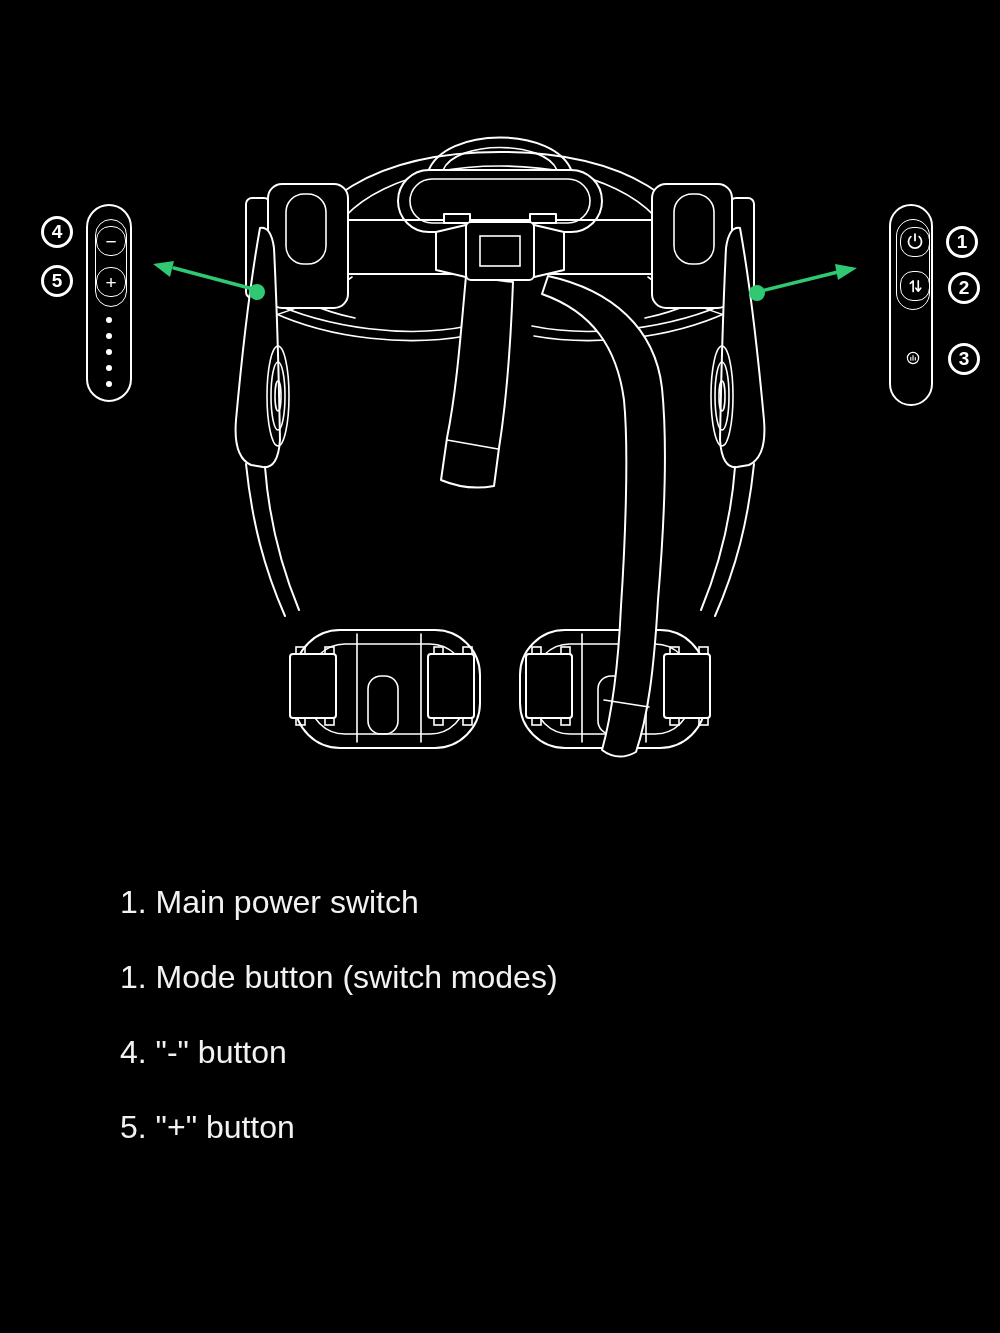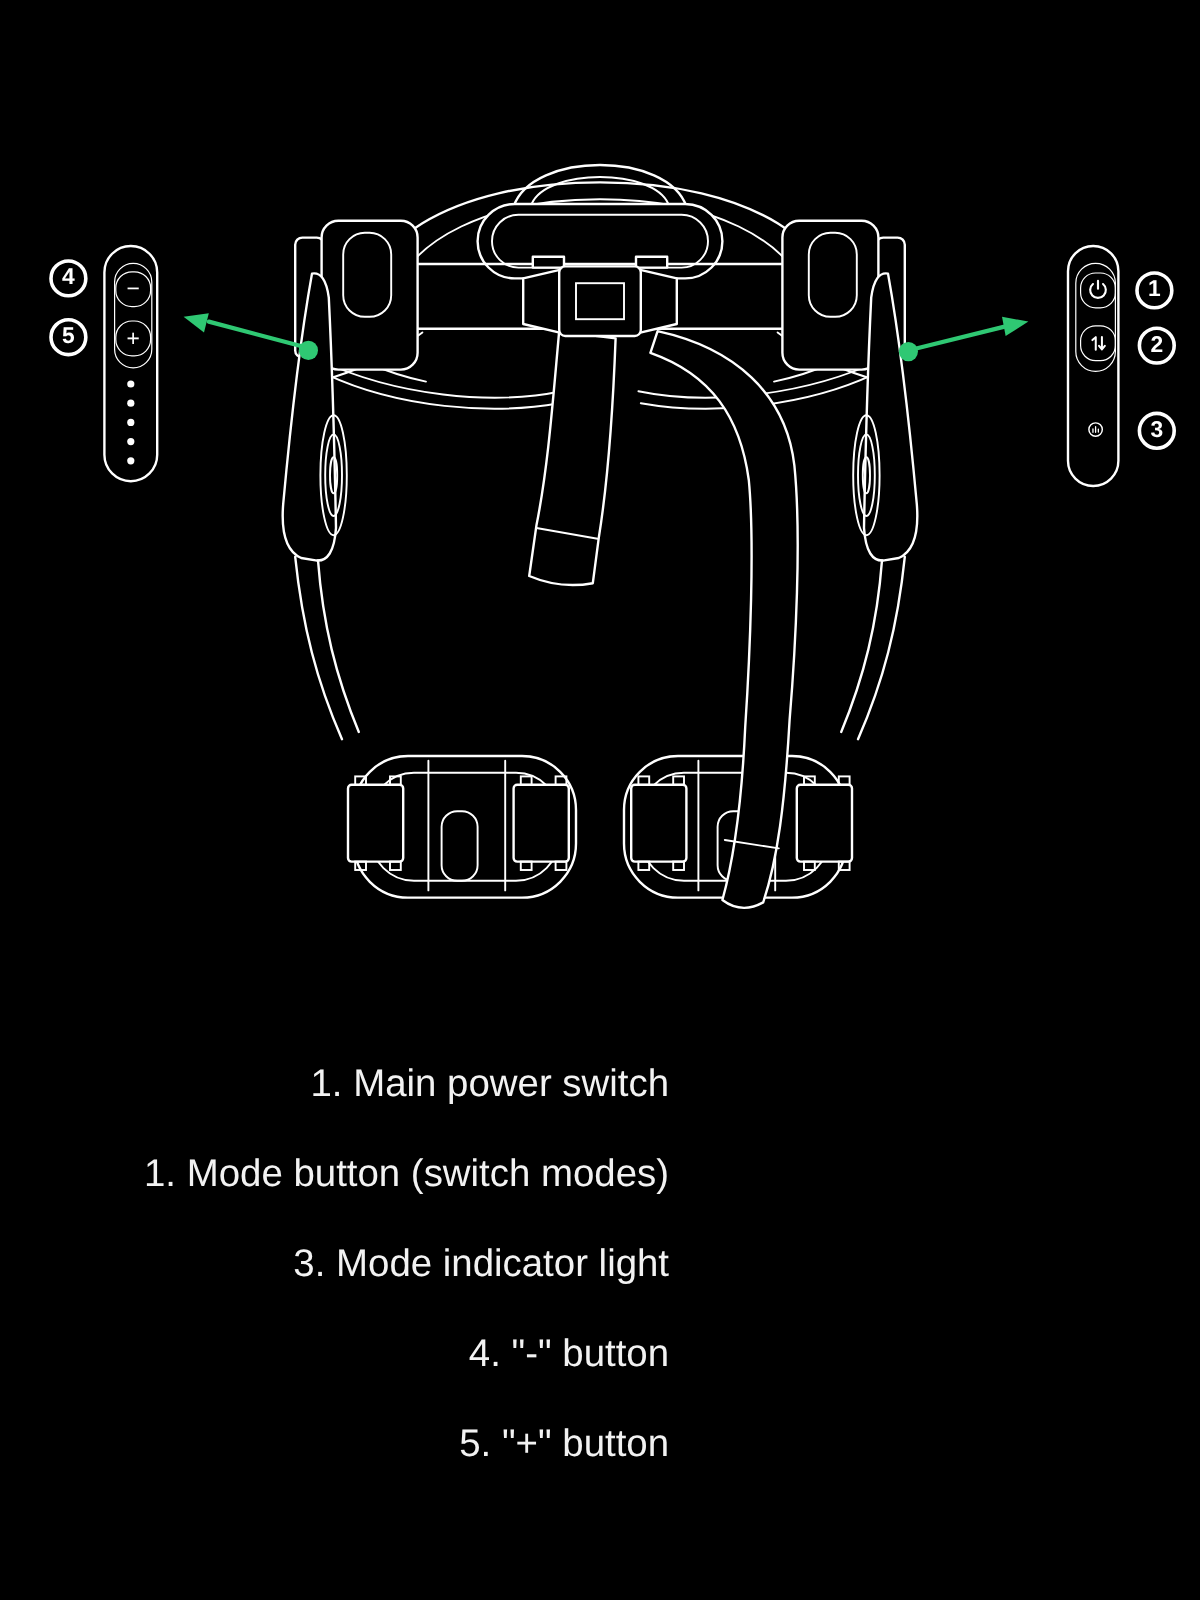--- a/index.html
+++ b/index.html
@@ -20,21 +20,21 @@
   .dot{position:absolute;width:6px;height:6px;border-radius:50%;background:#fff;}
   .indicator{position:absolute;left:15px;top:145px;width:14px;height:14px;}
 
   
   .badge{position:absolute;width:32px;height:32px;border:3px solid #fff;border-radius:50%;
          box-sizing:border-box;color:#fff;display:flex;align-items:center;justify-content:center;
          font-size:19px;font-weight:600;}
 
   
   .legend{position:absolute;left:120px;top:886px;color:#f2f2f2;}
-  .legend-item{font-size:32px;line-height:32px;margin-bottom:43px;white-space:pre;text-align:right;}
+  .legend-item{font-size:32px;line-height:32px;margin-bottom:43px;white-space:pre;}
 
   svg .ln{fill:none;stroke:#fff;stroke-width:2;stroke-linecap:round;stroke-linejoin:round;}
   svg .lnf{fill:#000;stroke:#fff;stroke-width:2;stroke-linecap:round;stroke-linejoin:round;}
   svg .thin{fill:none;stroke:#fff;stroke-width:1.6;stroke-linecap:round;}
   svg .grn{stroke:#2fc873;stroke-width:3.5;stroke-linecap:round;fill:none;}
   svg .grnf{fill:#2fc873;stroke:none;}
 </style>
 </head>
 <body>
 
@@ -200,18 +200,17 @@
   <div class="badge" style="left:41px;top:216px;">
     <span>4</span>
   </div>
   <div class="badge" style="left:41px;top:265px;">
     <span>5</span>
   </div>
 
   <div class="legend">
     <div class="legend-item">1. Main power switch</div>
     <div class="legend-item">1. Mode button (switch modes)</div>
-    <div class="legend-item">3. Mode indicator light</div>
     <div class="legend-item">4. "-" button</div>
     <div class="legend-item">5. "+" button</div>
   </div>
 
 </div>
 
 </body></html>

